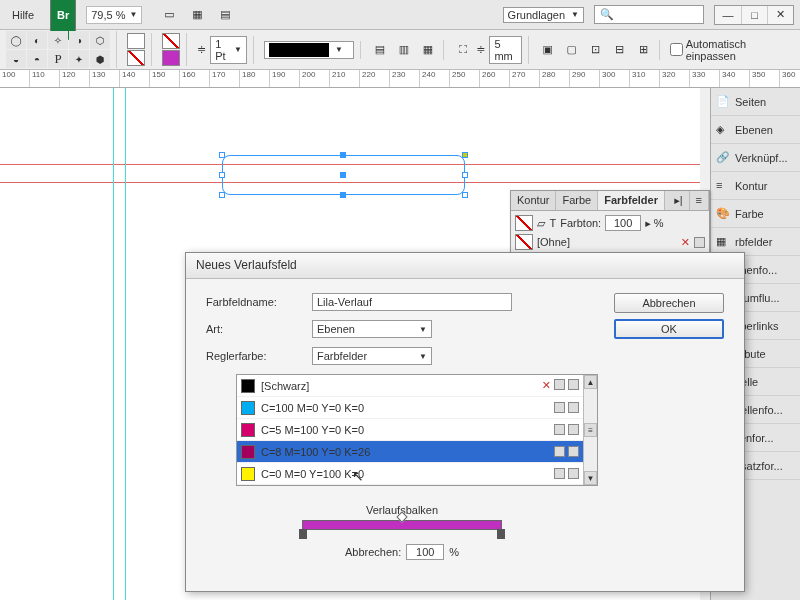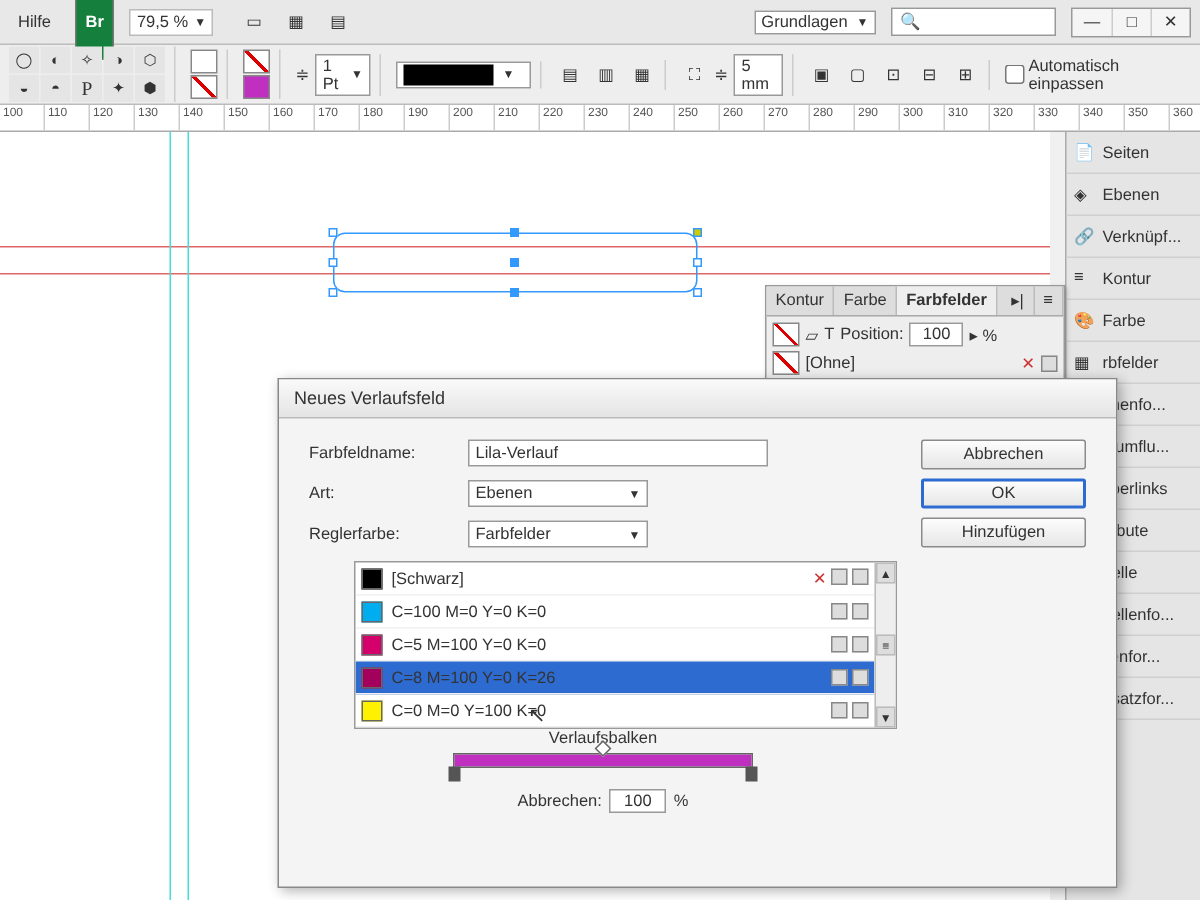--- a/index.html
+++ b/index.html
@@ -56,21 +56,21 @@
 .sel-in{border:1px solid #999;background:#fff;padding:2px 4px;width:120px;display:flex;justify-content:space-between;align-items:center}
 .swatch-list{border:1px solid #999;background:#fff;height:112px;display:flex;margin-left:30px}
 .sw-items{flex:1;overflow:hidden}
 .sw-row{display:flex;align-items:center;height:22px;padding:0 4px;gap:6px;font-size:10px;border-bottom:1px solid #f0f0f0}
 .sw-row.sel{background:#2d6bd0;color:#fff}
 .sw-chip{width:14px;height:14px;border:1px solid #666;flex-shrink:0}
 .sw-icons{margin-left:auto;display:flex;gap:3px}
 .sw-ico{width:11px;height:11px;border:1px solid #888;background:#ddd}
 .sw-scroll{width:14px;background:#eee;border-left:1px solid #bbb;display:flex;flex-direction:column}
 .scroll-btn{height:14px;display:flex;align-items:center;justify-content:center;font-size:8px;background:#ddd;border:1px solid #bbb}
-.grad-section{text-align:center}
+.grad-section{margin-top:18px;text-align:center}
 .grad-bar{position:relative;width:200px;height:10px;background:linear-gradient(90deg,#c030c0,#c030c0);margin:4px auto 14px;border:1px solid #666}
 .grad-dia{position:absolute;top:-8px;left:50%;width:8px;height:8px;background:#fff;border:1px solid #666;transform:translateX(-50%) rotate(45deg)}
 .grad-stop{position:absolute;bottom:-10px;width:8px;height:10px;background:#555}
 .pos-row{display:flex;align-items:center;justify-content:center;gap:5px}
 .pos-in{width:38px;border:1px solid #999;padding:1px 3px;text-align:center;background:#fff}
 .search-box{border:1px solid #999;background:#fff;padding:2px 5px;width:110px;display:flex;align-items:center;gap:4px;color:#888}
 .cursor{position:absolute;top:468px;left:352px;font-size:14px;pointer-events:none;z-index:999}
 </style>
 </head>
 <body>
@@ -276,21 +276,21 @@
     <div class="fp-tab active">Farbfelder</div>
     <div class="spacer"></div>
     <div class="fp-tab">▸|</div>
     <div class="fp-tab">≡</div>
   </div>
   <div class="fp-body">
     <div class="fp-row">
       <div class="sw" style="background:linear-gradient(45deg,#fff 45%,#d00 45%,#d00 55%,#fff 55%)"></div>
       <span>▱</span>
       <span>T</span>
-      <span>Position:</span>
+      <span>Farbton:</span>
       <input class="fp-input" value="100" style="">
       <span>▸ %</span>
     </div>
     <div class="fp-row">
       <div class="sw" style="background:linear-gradient(45deg,#fff 45%,#d00 45%,#d00 55%,#fff 55%)"></div>
       <span>[Ohne]</span>
       <div class="spacer"></div>
       <span style="color:#c33">✕</span>
       <div class="sw-ico"></div>
     </div>
@@ -381,18 +381,17 @@
         <div class="pos-row">
           <span>Abbrechen:</span>
           <input class="pos-in" value="100" style="">
           <span>%</span>
         </div>
       </div>
     </div>
     <div class="dlg-right">
       <div class="btn">Abbrechen</div>
       <div class="btn primary">OK</div>
-      <div class="btn">Hinzufügen</div>
     </div>
   </div>
 </div>
 
 <div class="cursor">↖</div>
 
 </body></html>

